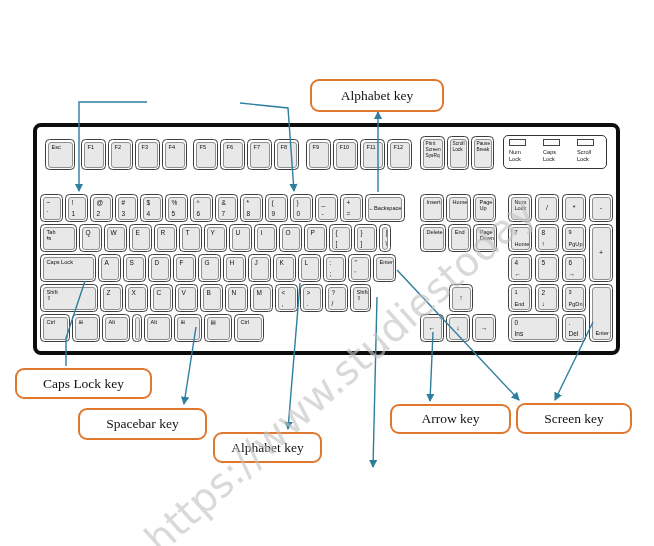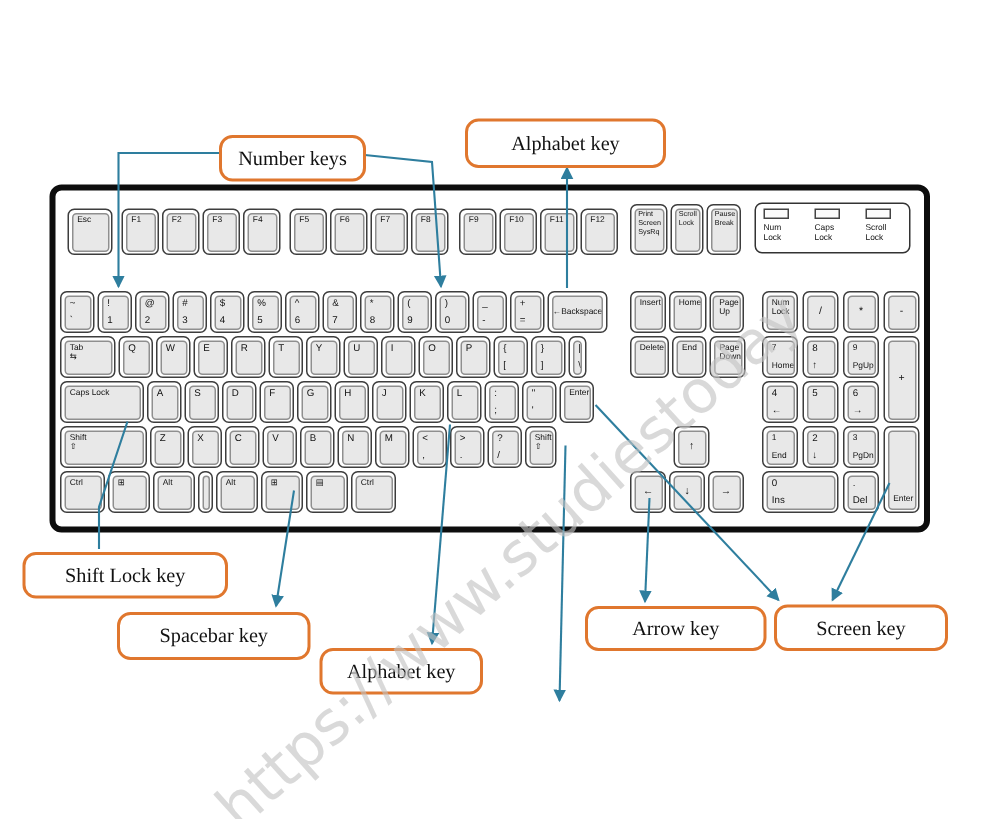--- a/index.html
+++ b/index.html
@@ -678,22 +678,21 @@
       <polyline points="378,192 378,112" fill="none" stroke="#2e7e9e" stroke-width="1.4" marker-end="url(#arr)"></polyline>
       <polyline points="85,281 66,338 66,366" fill="none" stroke="#2e7e9e" stroke-width="1.4"></polyline>
       <polyline points="196,327 184,404" fill="none" stroke="#2e7e9e" stroke-width="1.4" marker-end="url(#arr)"></polyline>
       <polyline points="300,283 288,429" fill="none" stroke="#2e7e9e" stroke-width="1.4" marker-end="url(#arr)"></polyline>
       <polyline points="377,297 373,467" fill="none" stroke="#2e7e9e" stroke-width="1.4" marker-end="url(#arr)"></polyline>
       <polyline points="433,332 430,401" fill="none" stroke="#2e7e9e" stroke-width="1.4" marker-end="url(#arr)"></polyline>
       <polyline points="397,270 519,400" fill="none" stroke="#2e7e9e" stroke-width="1.4" marker-end="url(#arr)"></polyline>
       <polyline points="593,322 555,400" fill="none" stroke="#2e7e9e" stroke-width="1.4" marker-end="url(#arr)"></polyline>
     </svg>
 
-  <div class="callout co-number">Number keys</div>
   <div class="callout co-backspace">Alphabet key</div>
-  <div class="callout co-caps">Shift Lock key</div>
+  <div class="callout co-caps">Caps Lock key</div>
   <div class="callout co-space">Spacebar key</div>
   <div class="callout co-alpha">Alphabet key</div>
   <div class="callout co-arrow">Arrow key</div>
   <div class="callout co-enter">Screen key</div>
 
   <div class="watermark">https://www.studiestoday</div>
 </div>
 
 </body></html>

